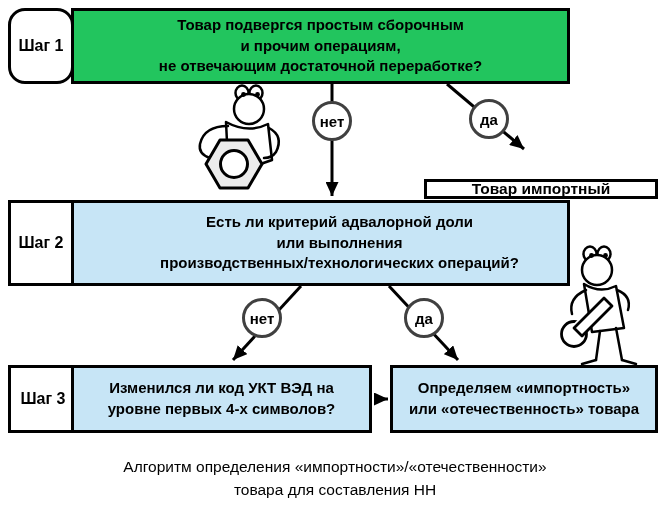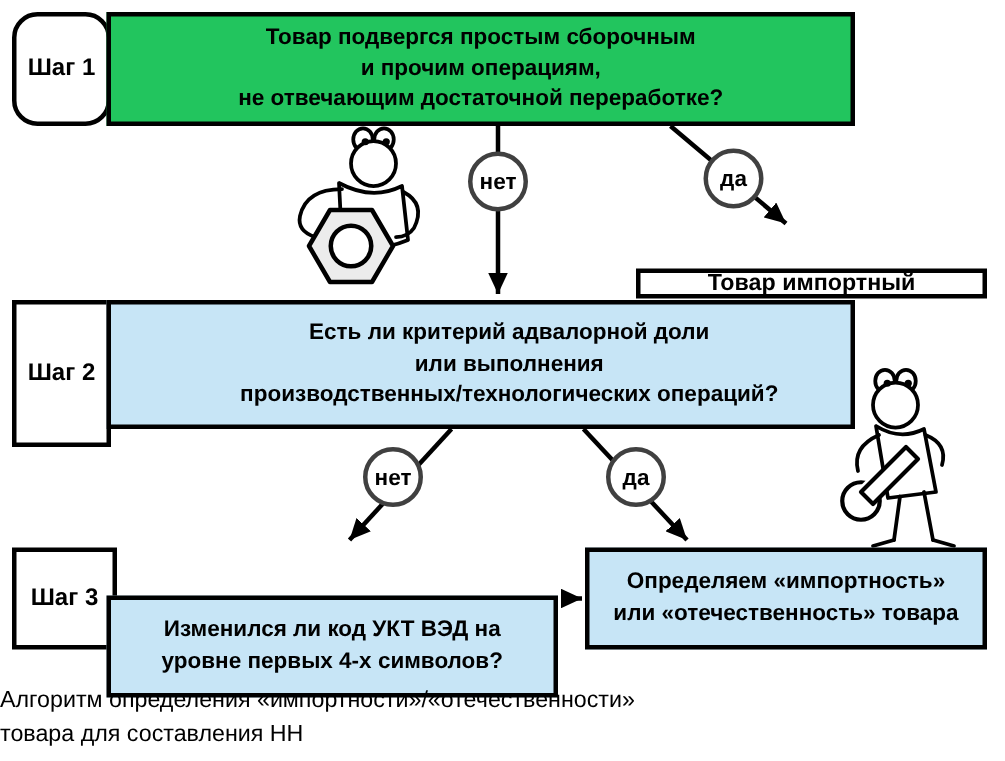--- a/index.html
+++ b/index.html
@@ -19,21 +19,21 @@
   .circle {
     position: absolute; width: 40px; height: 40px; border: 3px solid #404040;
     border-radius: 50%; background: #fff; display: flex; align-items: center;
     justify-content: center; font-weight: bold; font-size: 15px; z-index: 3;
   }
 
   .arrows { position: absolute; left: 0; top: 0; z-index: 1; }
   .fig { position: absolute; z-index: 1; }
 
   .caption {
-    position: absolute; left: 0; top: 455px; width: 670px; 
+    position: absolute; left: 0; top: 455px; width: 670px; text-align: center;
     font-size: 15.5px; line-height: 1.5; white-space: pre-line; z-index: 2;
   }
 </style>
 </head>
 <body>
 
 <div class="canvas">
 
   <svg class="arrows" width="670" height="507">
     <defs>
@@ -51,30 +51,30 @@
   <div class="box step-label" style="left:8px; top:8px; width:66px; height:76px;border-radius:17px;">Шаг 1</div>
   <div class="box q" style="left: 71px; top: 8px; width: 499px; height: 76px; background-color: #22c55e;">Товар подвергся простым сборочным
 и прочим операциям,
 не отвечающим достаточной переработке?</div>
 
   <div class="circle" style="left:312px; top:101px;">нет</div>
   <div class="circle" style="left:469px; top:99px;">да</div>
 
   <div class="box outcome" style="left:424px; top:153px; width:234px; height:20px;margin-top:26px;">Товар импортный</div>
 
-  <div class="box step-label" style="left:8px; top:200px; width:66px; height:98px;">Шаг 2</div>
+  <div class="box step-label" style="left:8px; top:200px; width:66px; height:86px;">Шаг 2</div>
   <div class="box q" style="left: 71px; top: 200px; width: 499px; height: 86px; background-color: rgb(199, 229, 246); padding-left: 44px;">Есть ли критерий адвалорной доли
 или выполнения
 производственных/технологических операций?</div>
 
   <div class="circle" style="left:242px; top:298px;">нет</div>
   <div class="circle" style="left:404px; top:298px;">да</div>
 
   <div class="box step-label" style="left:8px; top:365px; width:70px; height:68px;">Шаг 3</div>
-  <div class="box q" style="left: 71px; top: 365px; width: 301px; height: 68px; background-color: rgb(199, 229, 246); margin-top: 32px;">Изменился ли код УКТ ВЭД на
+  <div class="box q" style="left: 71px; top: 365px; width: 301px; height: 68px; background-color: rgb(199, 229, 246);">Изменился ли код УКТ ВЭД на
 уровне первых 4-х символов?</div>
 
   <div class="box q" style="left: 390px; top: 365px; width: 268px; height: 68px; background-color: rgb(199, 229, 246); text-align: center;">Определяем «импортность»
 или «отечественность» товара</div>
 
   <div class="fig" style="left:168px; top:82px;">
     <svg width="132" height="112" viewBox="0 0 132 112">
       <g fill="#fff" stroke="#000" stroke-width="2.5" stroke-linejoin="round" stroke-linecap="round">
         <ellipse cx="74" cy="11" rx="6.5" ry="7.5"></ellipse>
         <ellipse cx="88" cy="11" rx="6.5" ry="7.5"></ellipse>

